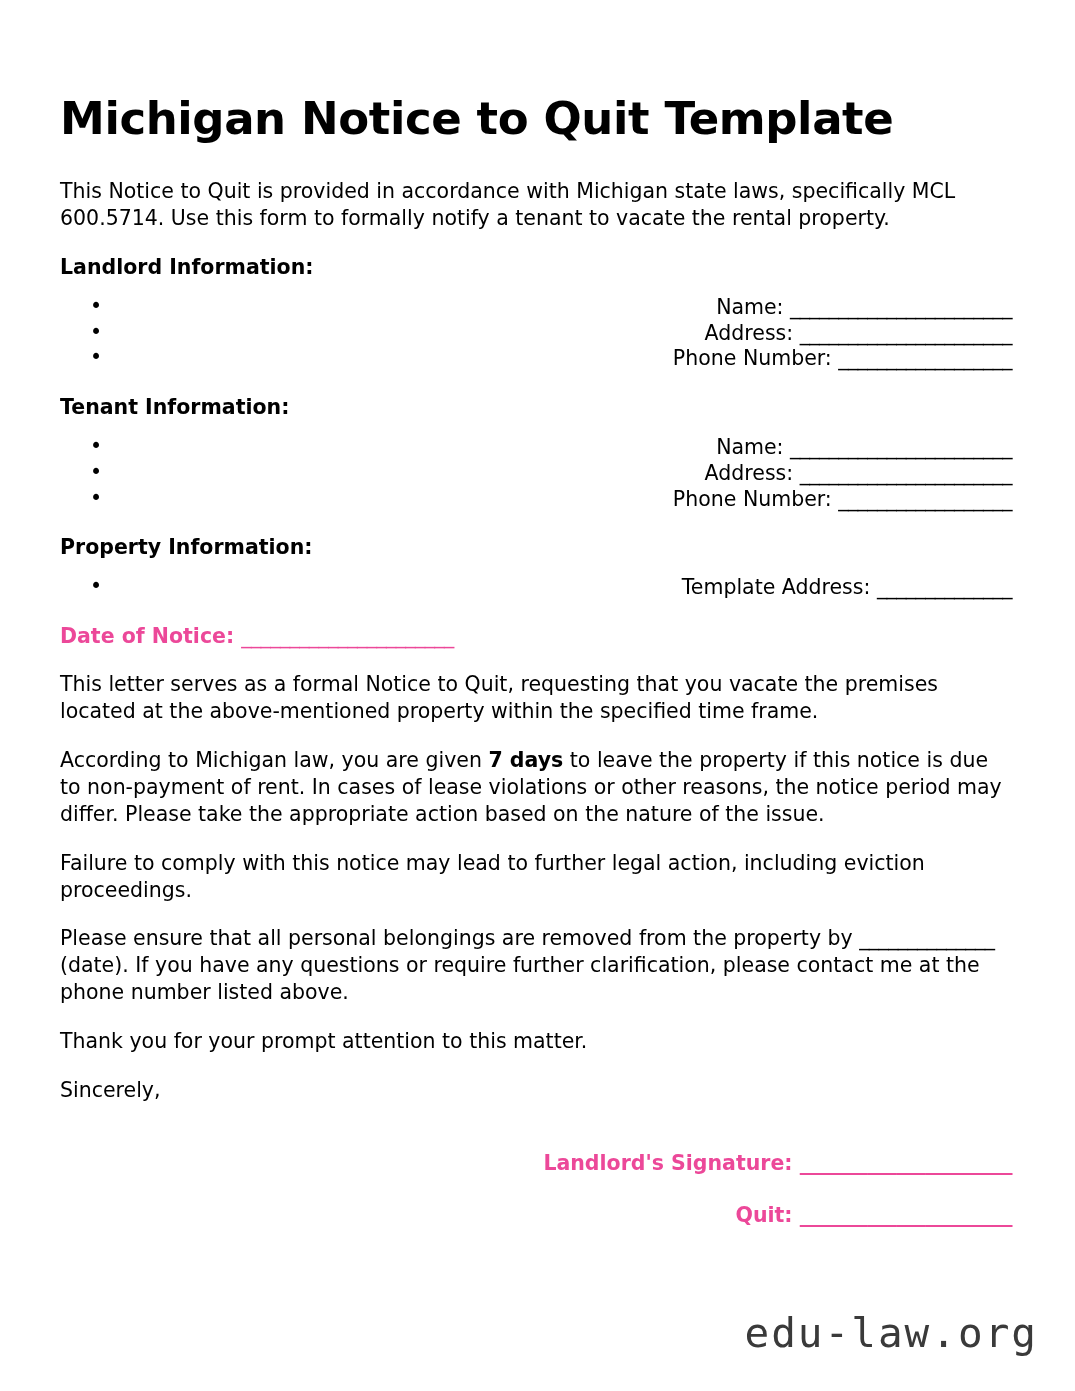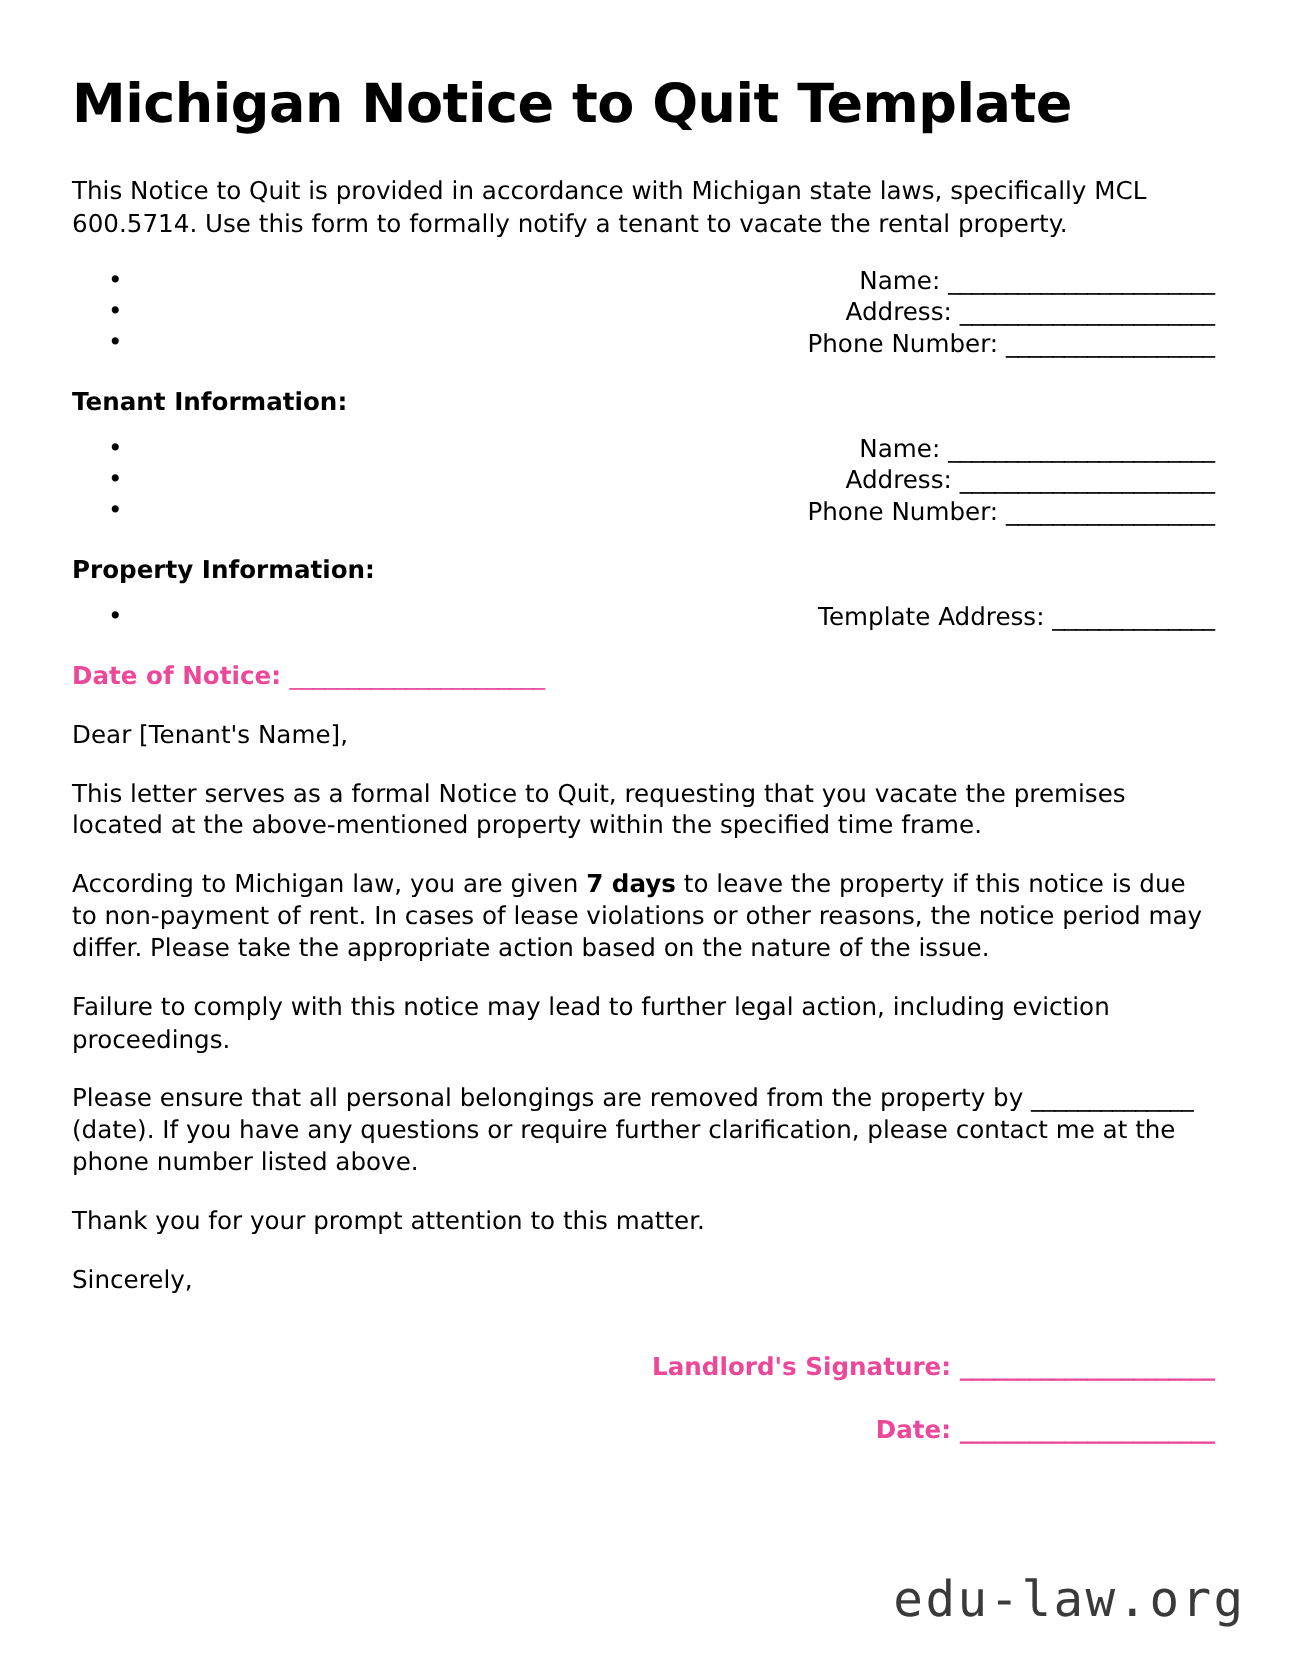--- a/index.html
+++ b/index.html
@@ -12,21 +12,21 @@
     height: 1391px;
     font-family: "DejaVu Sans", sans-serif;
     color: #000000;
     position: relative;
     overflow: hidden;
   }
   .page {
     box-sizing: border-box;
     width: 1075px;
     height: 1391px;
-    padding: 62px 63px 0 60px;
+    padding: 94px 63px 0 60px;
     position: relative;
   }
 
   h1.doc-title {
     font-size: 45px;
     font-weight: bold;
     line-height: 1.12;
     letter-spacing: -0.4px;
     margin: 0 0 34px 0;
     color: #000;
@@ -110,54 +110,54 @@
 </style>
 </head>
 <body>
 
 <div class="page">
 
   <h1 class="doc-title">Michigan Notice to Quit Template</h1>
 
   <p class="para">This Notice to Quit is provided in accordance with Michigan state laws, specifically MCL 600.5714. Use this form to formally notify a tenant to vacate the rental property.</p>
 
+  <h2 class="section-head">Landlord Information:</h2>
   <ul class="field-list">
     <li><span>Name: </span><span class="blank">_______________________</span></li>
     <li><span>Address: </span><span class="blank">______________________</span></li>
     <li><span>Phone Number: </span><span class="blank">__________________</span></li>
   </ul>
 
   <h2 class="section-head">Tenant Information:</h2>
   <ul class="field-list">
     <li><span>Name: </span><span class="blank">_______________________</span></li>
     <li><span>Address: </span><span class="blank">______________________</span></li>
     <li><span>Phone Number: </span><span class="blank">__________________</span></li>
   </ul>
 
   <h2 class="section-head">Property Information:</h2>
   <ul class="field-list">
     <li><span>Template Address: </span><span class="blank">______________</span></li>
   </ul>
 
   <div class="inline-head"><span>Date of Notice: </span><span class="thin-blank">______________________</span></div>
 
-  <p class="para spacer-dear">Dear [Tenant's Name],</p>
 
   <p class="para">This letter serves as a formal Notice to Quit, requesting that you vacate the premises located at the above-mentioned property within the specified time frame.</p>
 
   <p class="para"><span>According to Michigan law, you are given </span><b>7 days</b><span> to leave the property if this notice is due to non-payment of rent. In cases of lease violations or other reasons, the notice period may differ. Please take the appropriate action based on the nature of the issue.</span></p>
 
   <p class="para">Failure to comply with this notice may lead to further legal action, including eviction proceedings.</p>
 
   <p class="para"><span>Please ensure that all personal belongings are removed from the property by </span><span class="blank">______________</span><span> (date). If you have any questions or require further clarification, please contact me at the phone number listed above.</span></p>
 
   <p class="para">Thank you for your prompt attention to this matter.</p>
 
   <p class="para">Sincerely,</p>
 
   <div class="sig-block">
     <div class="inline-head"><span>Landlord's Signature: </span><span class="bold-blank">______________________</span></div>
-    <div class="inline-head"><span>Date: </span><span class="bold-blank">______________________</span></div>
+    <div class="inline-head"><span>Quit: </span><span class="bold-blank">______________________</span></div>
   </div>
 
   <div class="watermark">edu-law.org</div>
 
 </div>
 
 </body></html>

